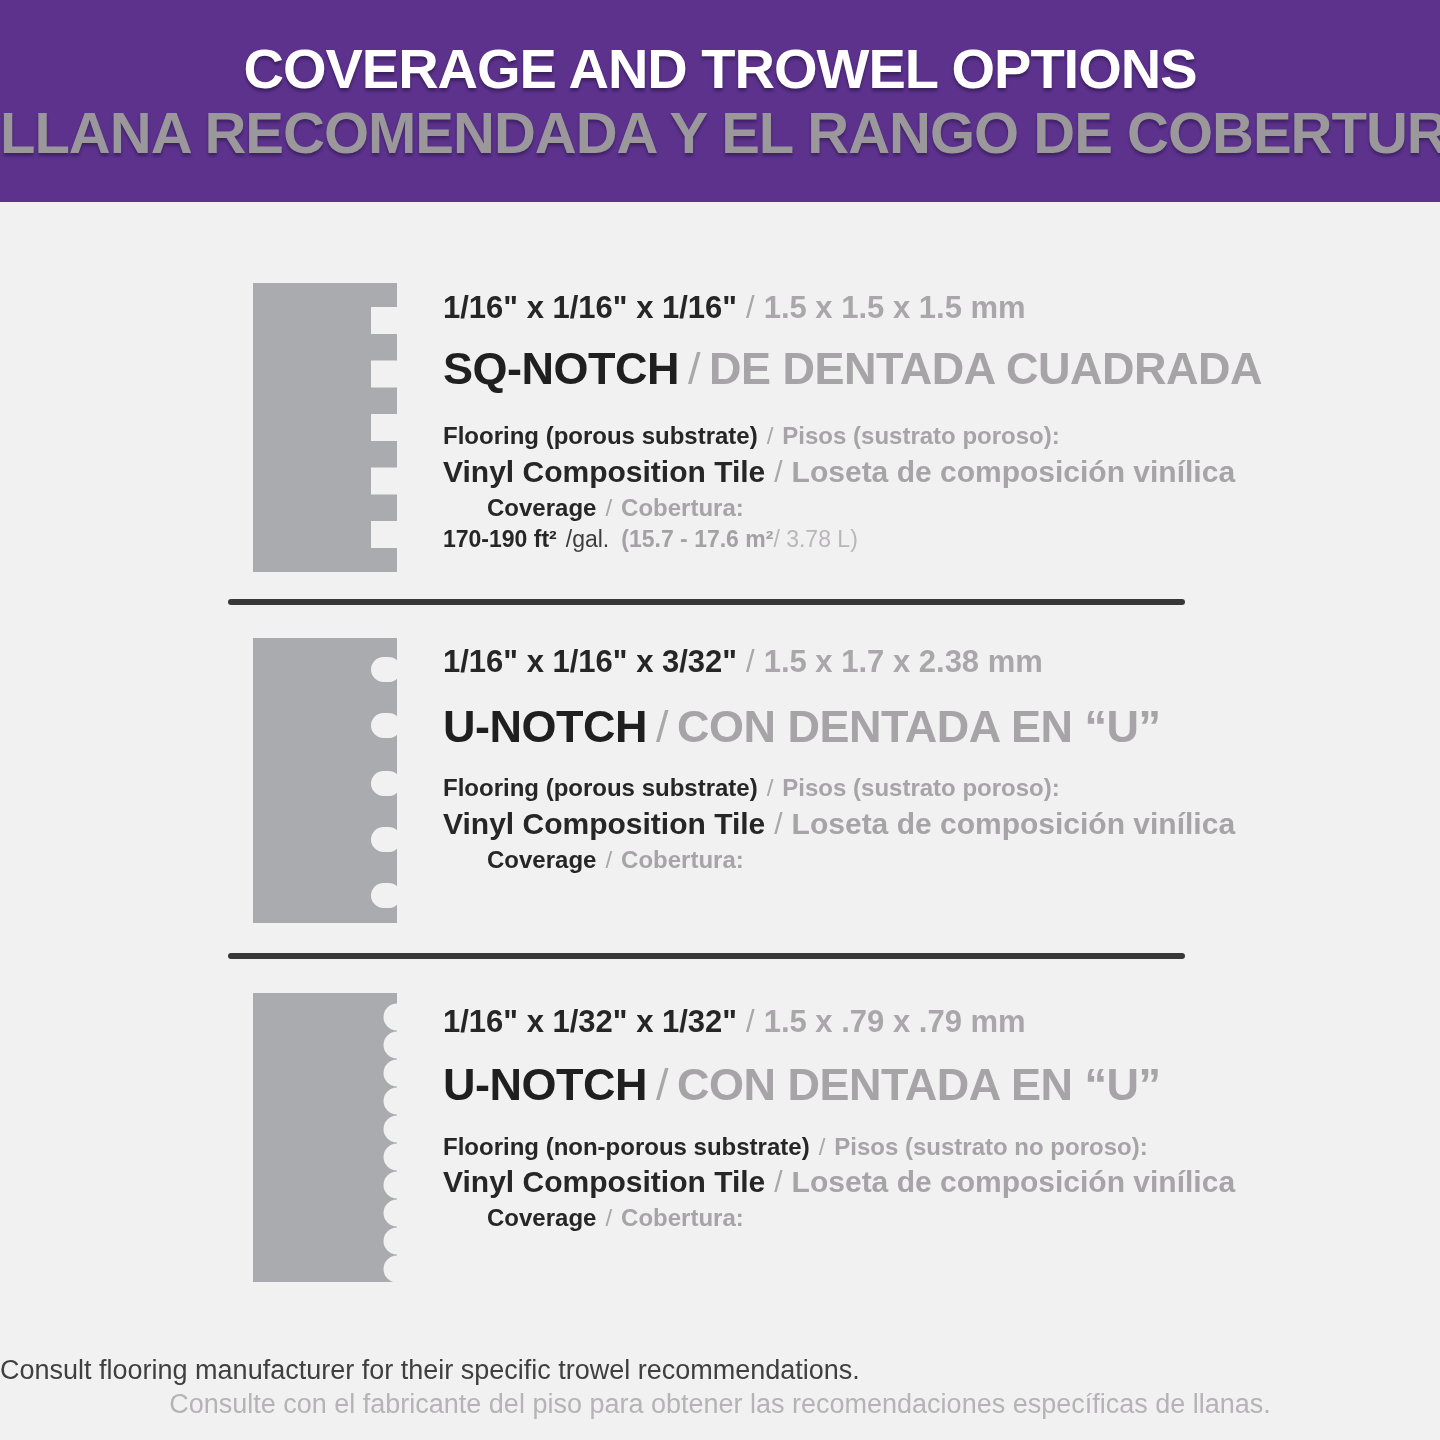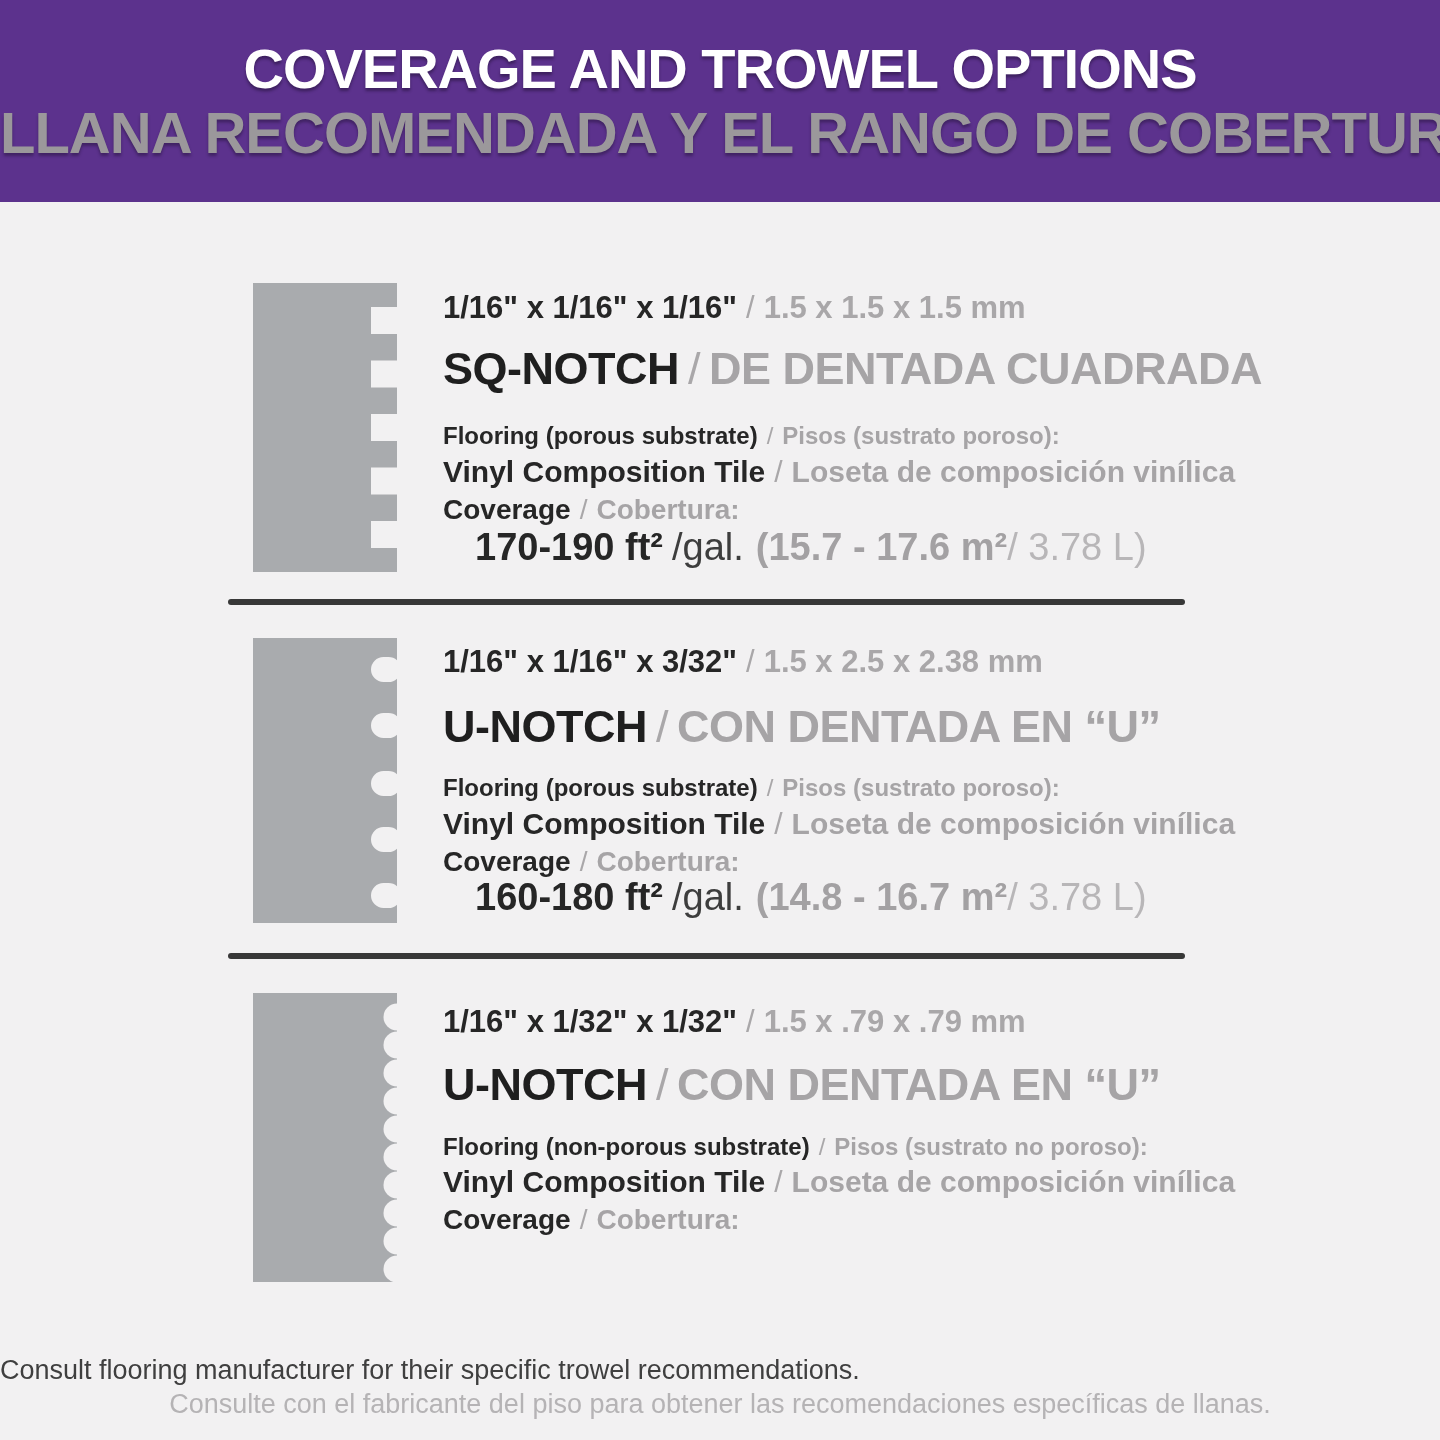--- a/index.html
+++ b/index.html
@@ -30,22 +30,22 @@
   .dk { color:#262626; }
   .gy { color:#A6A4A6;text-align:right; }
   .sep { font-weight:400; color:#A9A7A9; padding:0 9px; }
   .size { font-size:31px; font-weight:700; }
   .size .gy { font-weight:700; color:#A9A7A9; }
   .head { font-size:45px; font-weight:800; letter-spacing:-0.5px; }
   .head .dk { color:#1F1F1F; }
   .head .sep { font-size:45px; }
   .flab { font-size:24px; font-weight:700; }
   .fval { font-size:30px; font-weight:700;margin-top:6px; }
-  .cov-lab { font-size:28px; font-weight:700; }
-  .cov { font-size:38px;margin-left:32px; }
+  .cov-lab { font-size:24px; font-weight:700;margin-left:44px; }
+  .cov { font-size:23px; }
   .cov .b { font-weight:700; color:#262626; }
   .cov .per { font-weight:400; color:#3D3D3D; }
   .cov .mgy { font-weight:700; color:#A3A1A3; }
   .cov .lgy { font-weight:400; color:#B8B6B8; }
   
   .trowel { position:absolute; left:253px; }
   .divider {
     position:absolute; left:228px; width:957px; height:6px;
     background:#383838; border-radius:3px;
   }
@@ -97,36 +97,33 @@
   <svg class="trowel" style="top:638px" width="144" height="285" viewBox="0 0 144 285">
     <rect width="144" height="285" fill="#A9ABAE"></rect>
     <rect x="118" y="19" width="30" height="25" rx="12.5" fill="#F2F1F2"></rect>
     <rect x="118" y="75" width="30" height="25" rx="12.5" fill="#F2F1F2"></rect>
     <rect x="118" y="133" width="30" height="25" rx="12.5" fill="#F2F1F2"></rect>
     <rect x="118" y="189" width="30" height="25" rx="12.5" fill="#F2F1F2"></rect>
     <rect x="118" y="245" width="30" height="25" rx="12.5" fill="#F2F1F2"></rect>
   </svg>
 
   <div class="ln size" style="top:645px">
-    <span class="dk">1/16" x 1/16" x 3/32"</span><span class="sep">/</span><span class="gy">1.5 x 2.5 x 2.38 mm</span>
+    <span class="dk">1/16" x 1/16" x 3/32"</span><span class="sep">/</span><span class="gy">1.5 x 1.7 x 2.38 mm</span>
   </div>
   <div class="ln head" style="top:702px">
     <span class="dk">U-NOTCH</span><span class="sep">/</span><span class="gy">CON DENTADA EN “U”</span>
   </div>
   <div class="ln flab" style="top:775px">
     <span class="dk">Flooring (porous substrate)</span><span class="sep">/</span><span class="gy">Pisos (sustrato poroso):</span>
   </div>
   <div class="ln fval" style="top:801px">
     <span class="dk">Vinyl Composition Tile</span><span class="sep">/</span><span class="gy">Loseta de composición vinílica</span>
   </div>
   <div class="ln cov-lab" style="top:847px">
     <span class="dk">Coverage</span><span class="sep">/</span><span class="gy">Cobertura:</span>
-  </div>
-  <div class="ln cov" style="top:877px">
-    <span class="b">160-180 ft²</span><span class="per" style="padding-left:9px">/gal.</span><span class="mgy" style="padding-left:12px">(14.8 - 16.7 m²</span><span class="lgy">/ 3.78 L)</span>
   </div>
 
   <div class="divider" style="top:953px"></div>
 
   <svg class="trowel" style="top:993px" width="144" height="289" viewBox="0 0 144 289">
     <rect width="144" height="289" fill="#A9ABAE"></rect>
     <circle cx="144" cy="24" r="13.5" fill="#F2F1F2"></circle>
     <circle cx="144" cy="52" r="13.5" fill="#F2F1F2"></circle>
     <circle cx="144" cy="80" r="13.5" fill="#F2F1F2"></circle>
     <circle cx="144" cy="108" r="13.5" fill="#F2F1F2"></circle>

